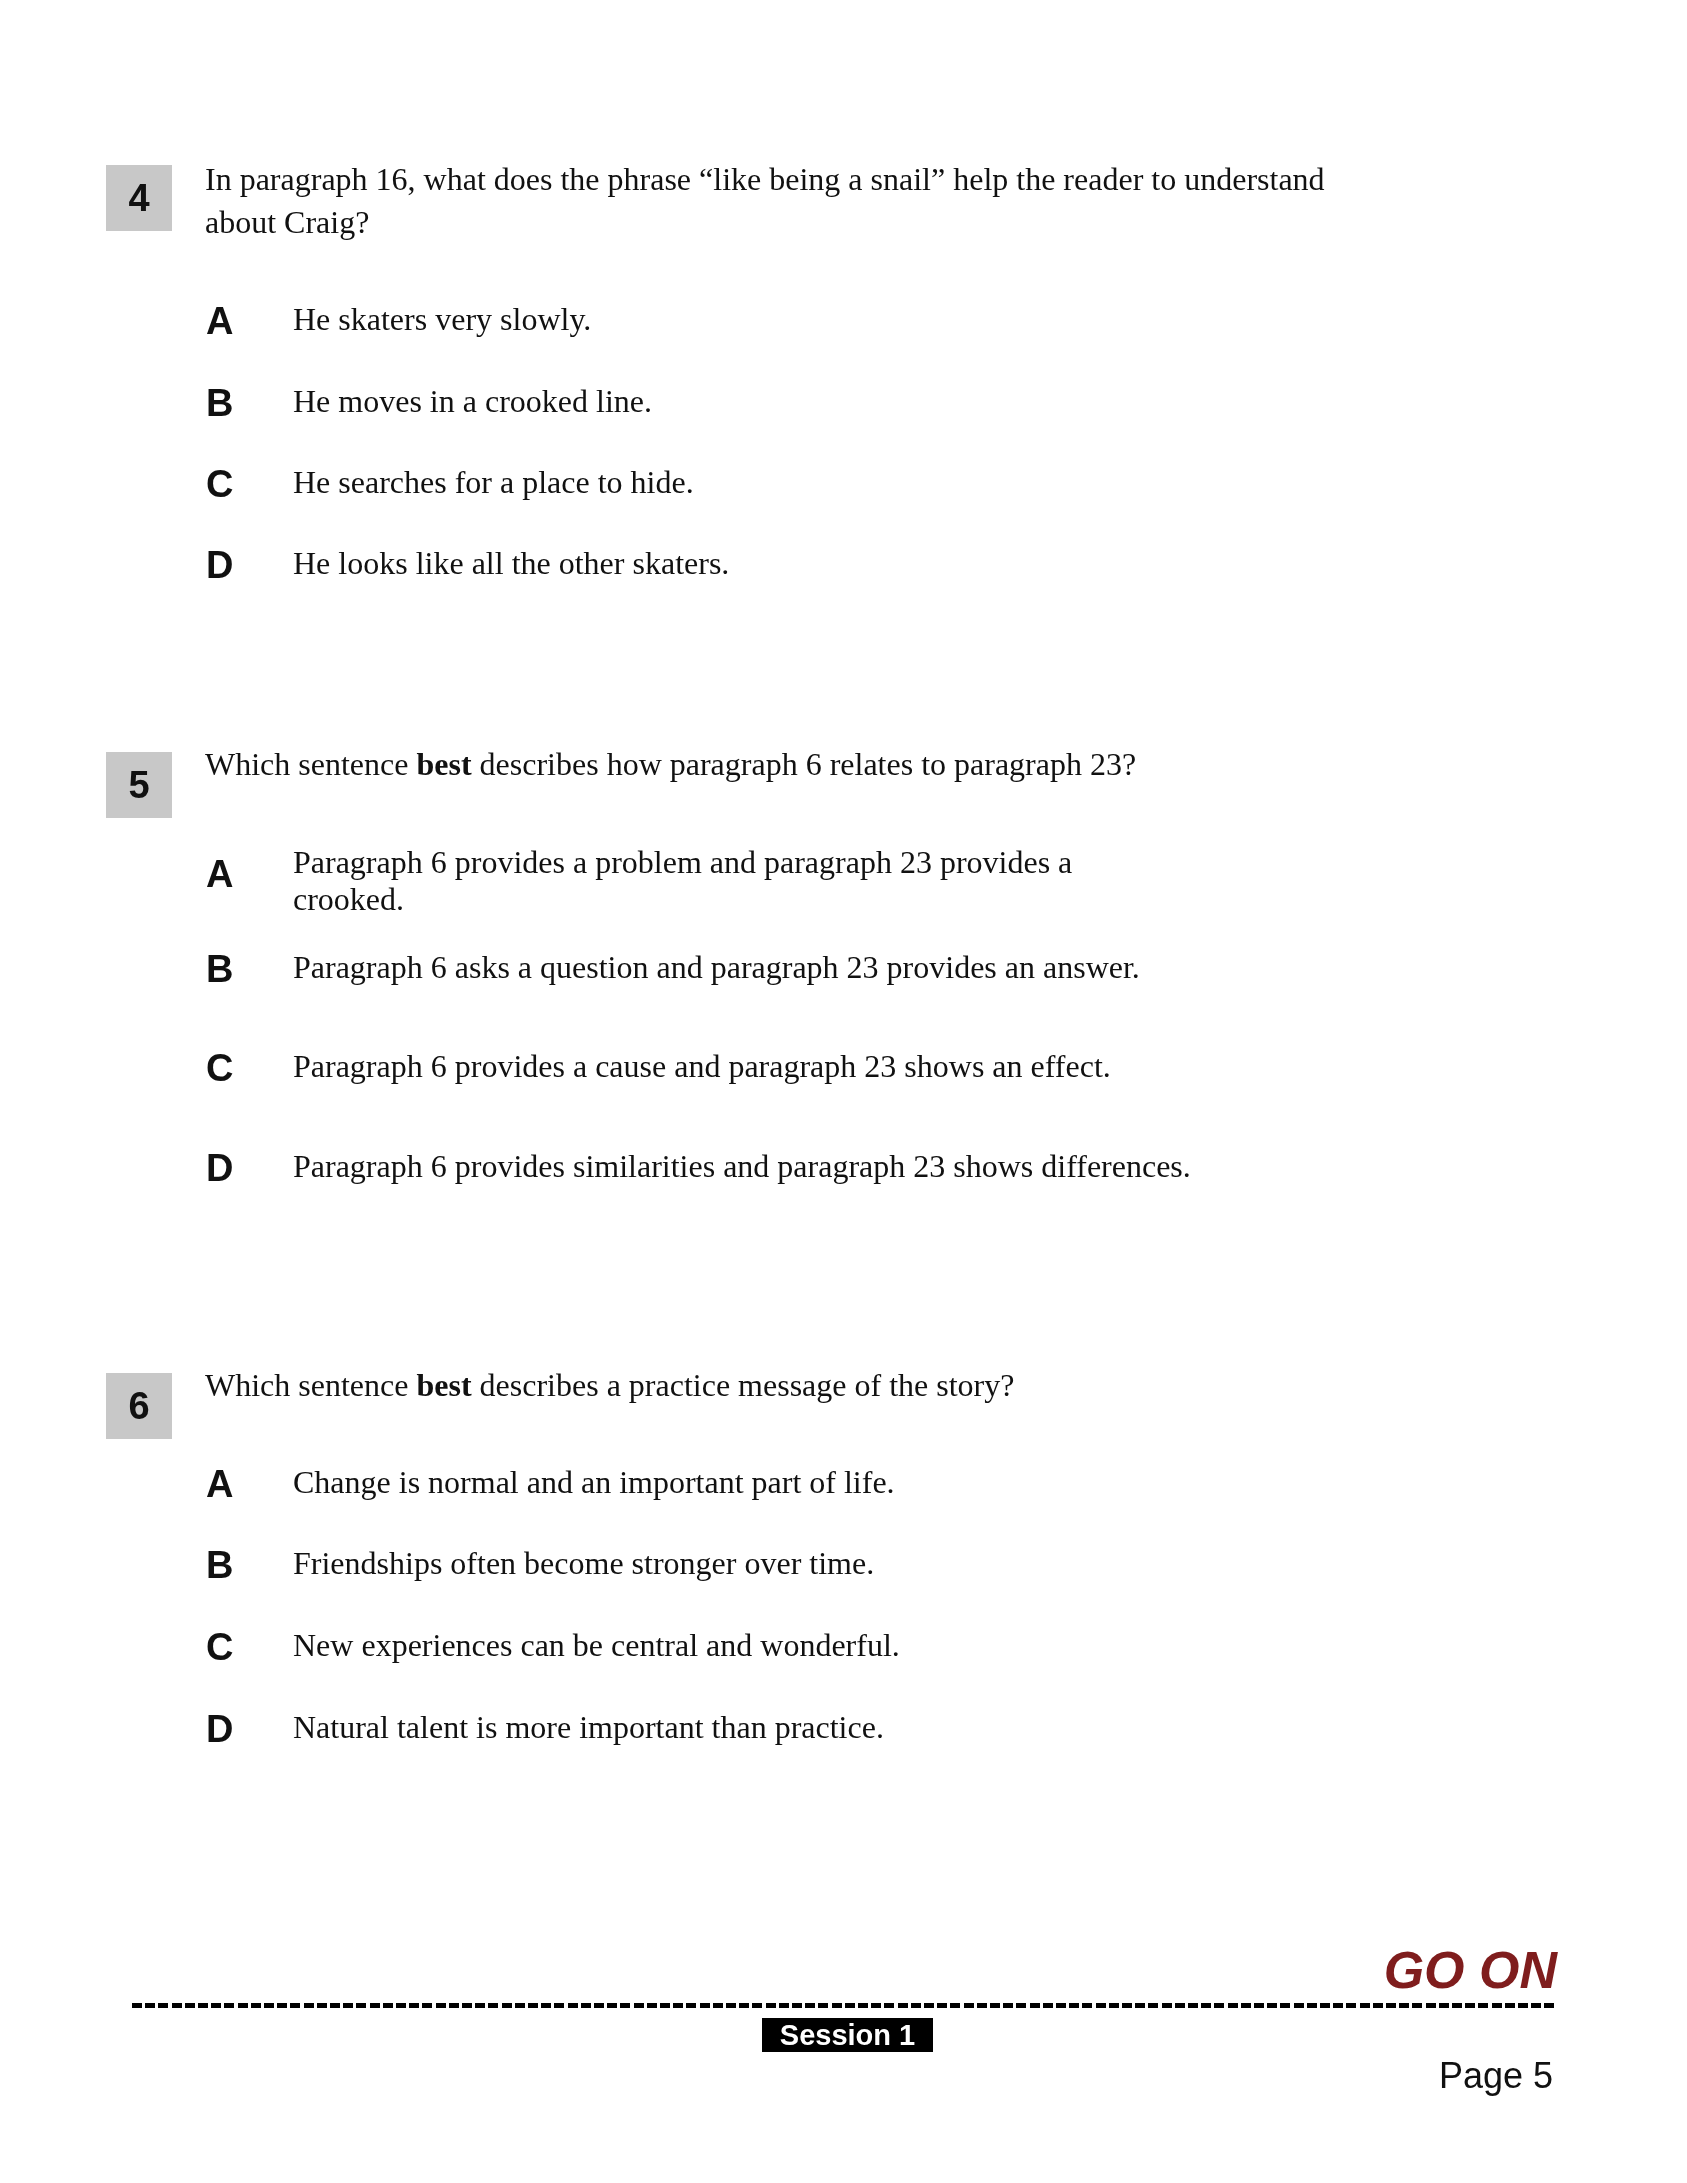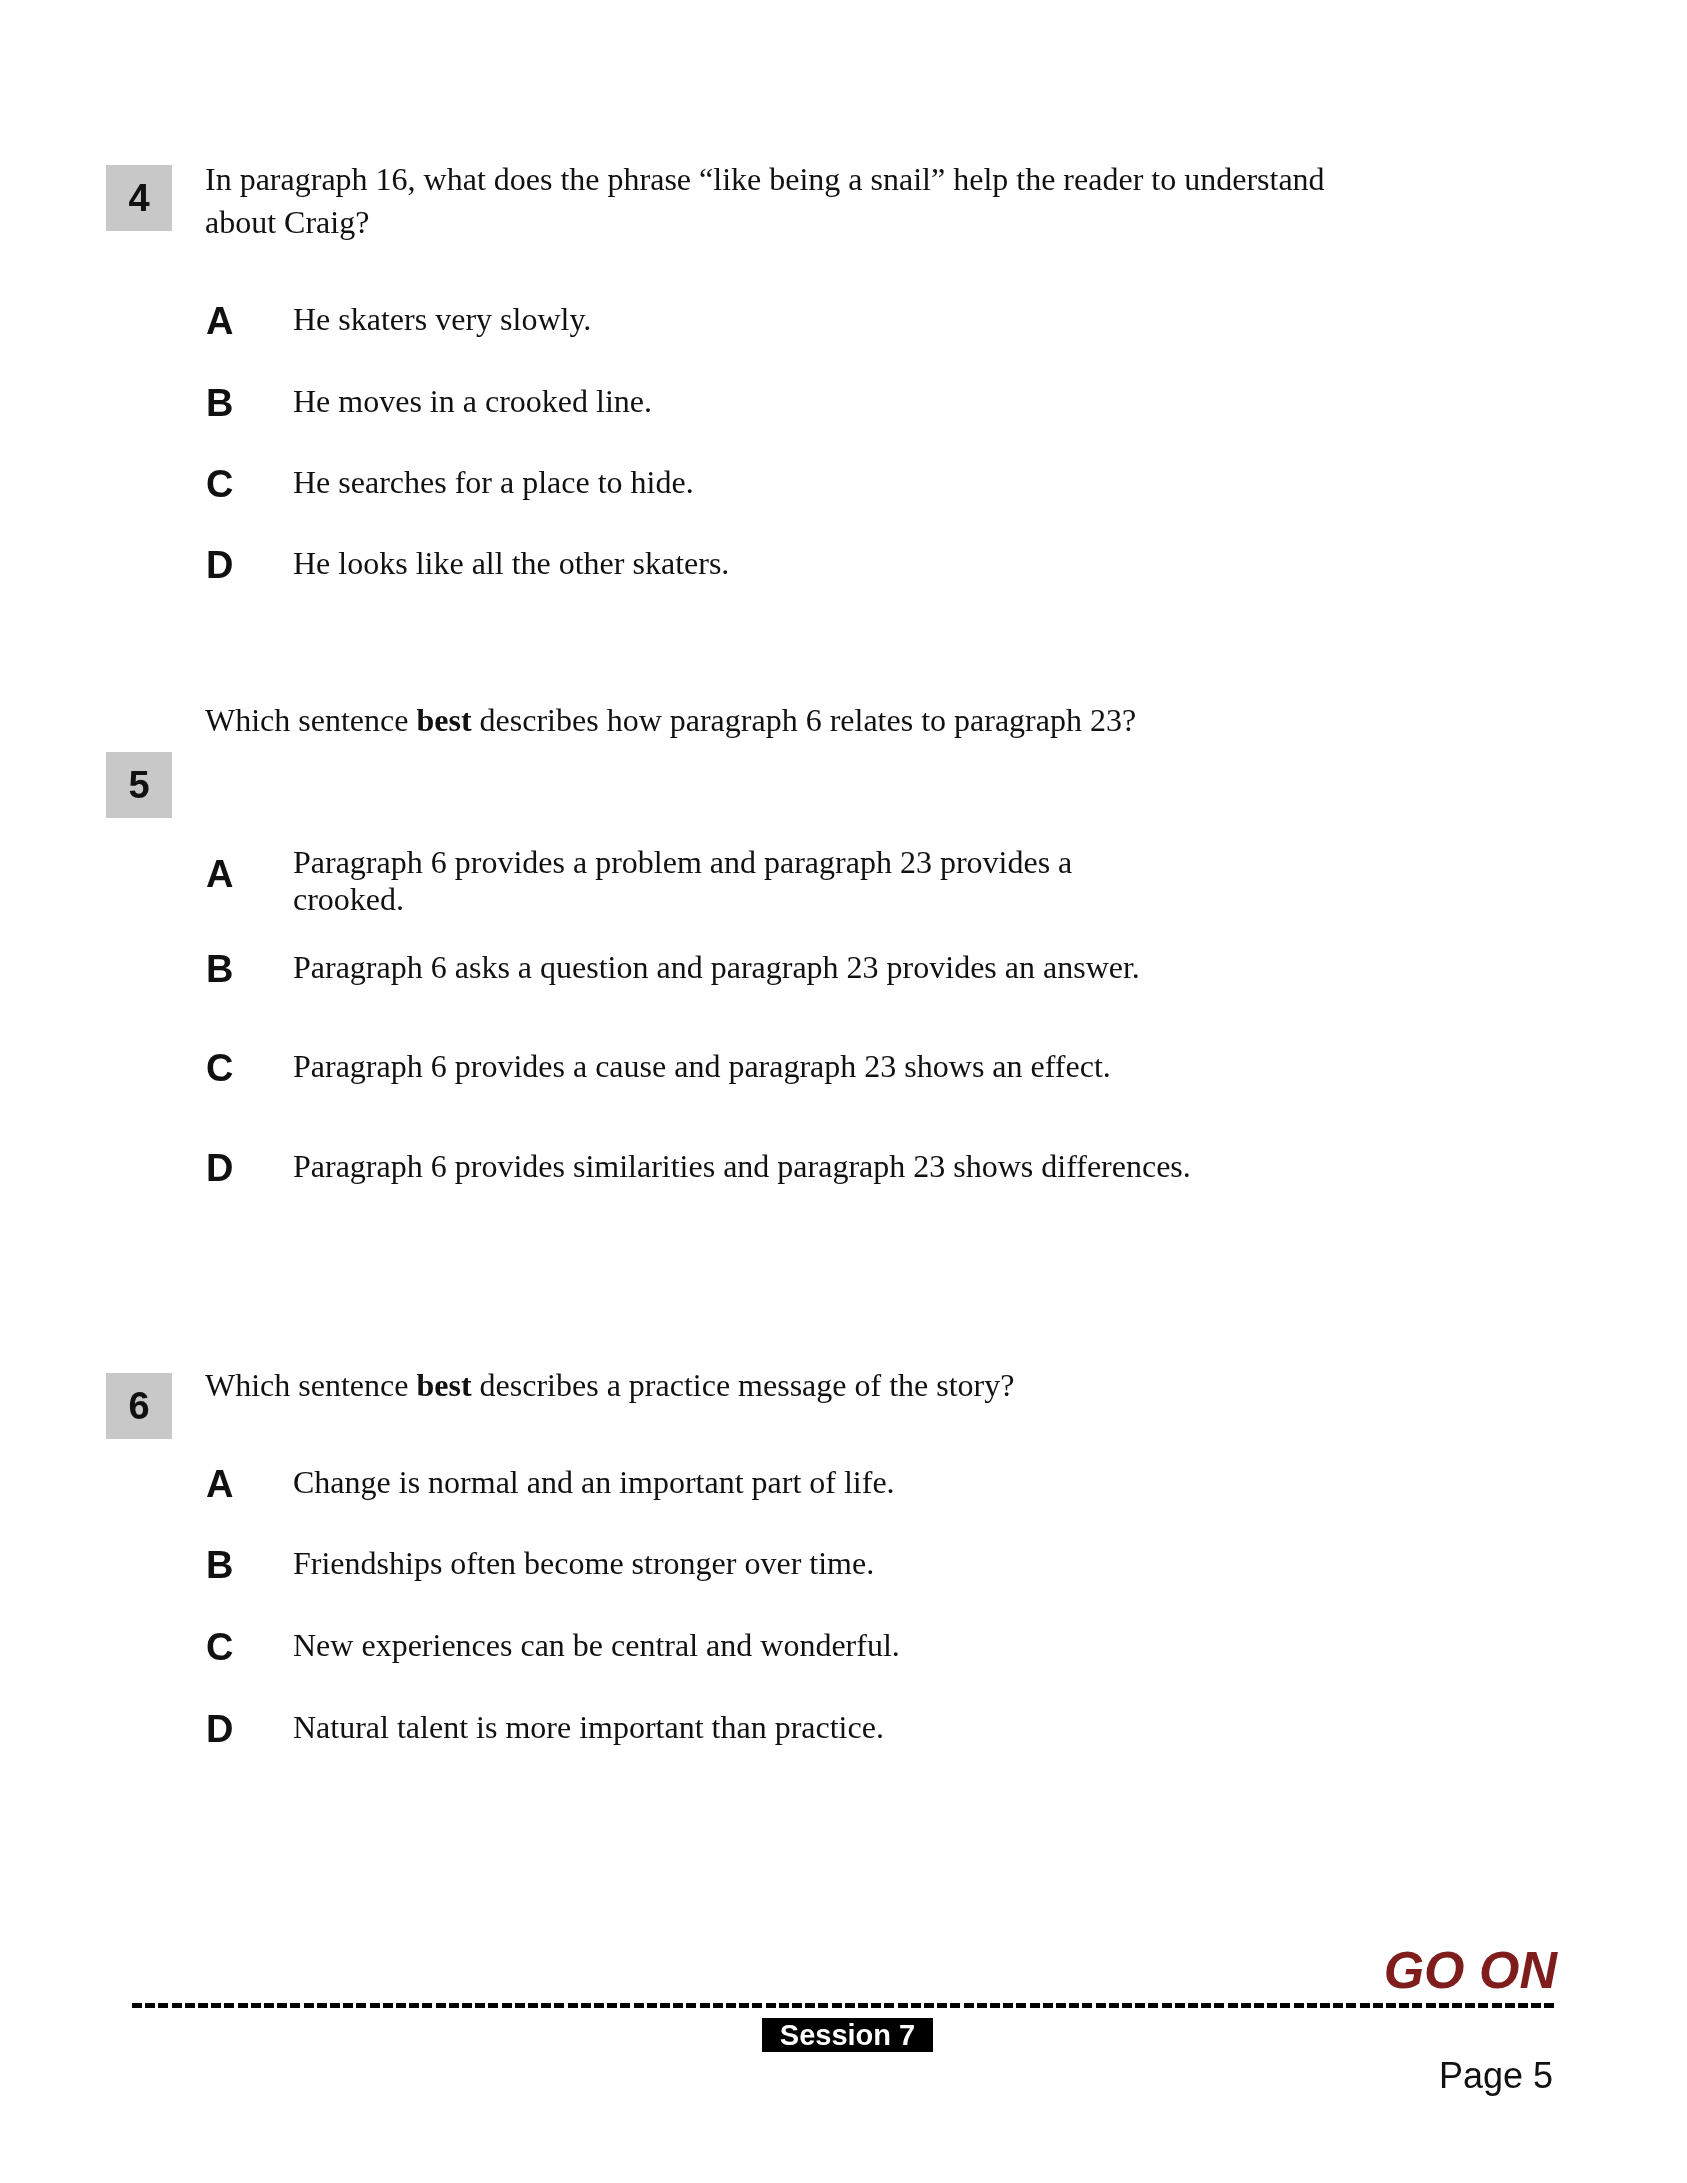--- a/index.html
+++ b/index.html
@@ -140,21 +140,21 @@
     <div class="row" style="top:546px;">
       <span class="letter">D</span>
       <span class="ctext">He looks like all the other skaters.</span>
     </div>
   </div>
 
   <div>
     <div class="qbox" style="top:752px;">
       <span class="qnum">5</span>
     </div>
-    <div class="qline" style="top:704px;"><span>Which sentence </span><b>best</b><span> describes how paragraph 6 relates to paragraph 23?</span></div>
+    <div class="qline" style="top:748px;"><span>Which sentence </span><b>best</b><span> describes how paragraph 6 relates to paragraph 23?</span></div>
 
     <div class="row" style="top:832px;">
       <span class="letter" style="top:23px;">A</span>
       <span class="ctext" style="top:0;">
         <span class="cline" style="top:14px;text-align:right;">Paragraph 6 provides a problem and paragraph 23 provides a</span>
         <span class="cline" style="top:51px;">crooked.</span>
       </span>
     </div>
     <div class="row" style="top:950px;">
       <span class="letter">B</span>
@@ -190,18 +190,18 @@
     </div>
     <div class="row" style="top:1710px;">
       <span class="letter">D</span>
       <span class="ctext">Natural talent is more important than practice.</span>
     </div>
   </div>
 
   <div class="go-on">GO ON</div>
   <div class="dash-line"></div>
   <div class="session-badge">
-    <span>Session 7</span>
+    <span>Session 1</span>
   </div>
   <div class="page-num">Page 5</div>
 
 </div>
 
 
 </body></html>

